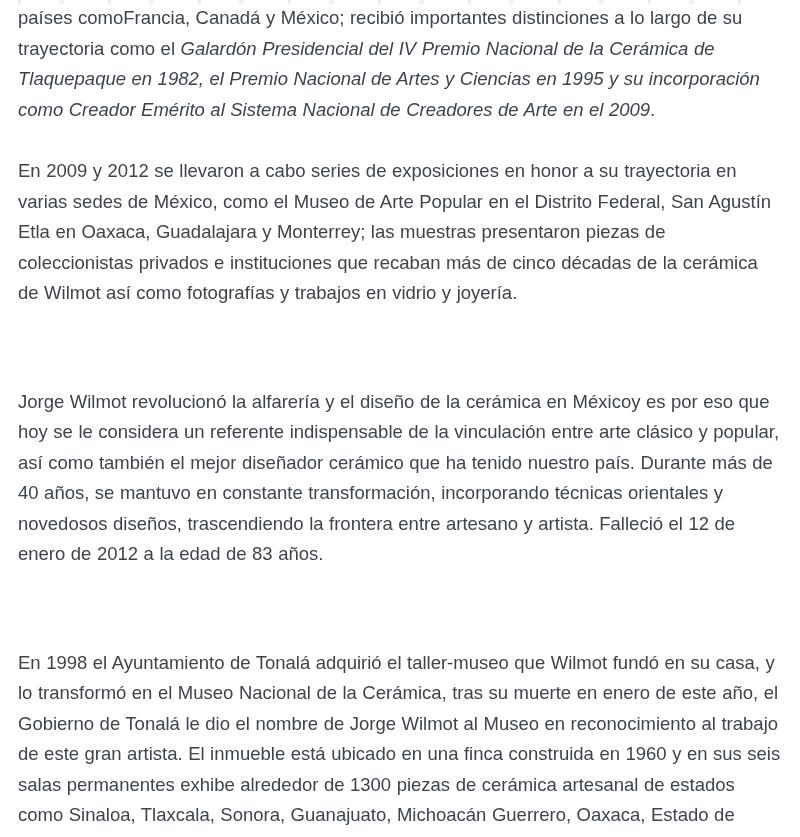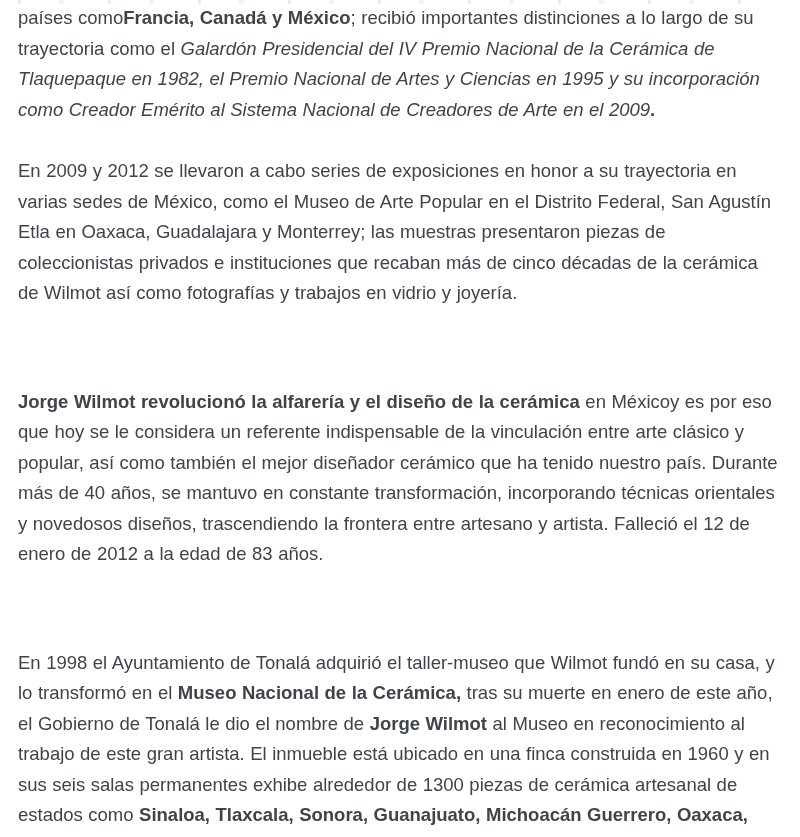--- a/index.html
+++ b/index.html
@@ -37,21 +37,21 @@
   }
   .article-body p {
     margin: 0 0 31px 0;
     word-spacing: 0.02em;
   }
   .article-body p.spacer {
     height: 16px;
     margin: 0 0 31px 0;
   }
   .run-normal { font-weight: 400; font-style: normal; }
-  .run-bold   { font-weight: 700; font-style: normal; }
+  .run-bold   { font-weight: 400; font-style: normal; }
   .run-italic { font-weight: 400; font-style: italic; }
 </style>
 </head>
 <body>
 
 <div class="prev-line-remnant"></div>
 
 <article class="article-body">
   <p><span class="run-normal">países como</span><span class="run-bold">Francia, Canadá y México</span><span class="run-normal">; recibió importantes distinciones a lo largo de su trayectoria como el </span><span class="run-italic">Galardón Presidencial del IV Premio Nacional de la Cerámica de Tlaquepaque en 1982, el Premio Nacional de Artes y Ciencias en 1995 y su incorporación como Creador Emérito al Sistema Nacional de Creadores de Arte en el 2009</span><span class="run-bold">.</span></p>
   <p><span class="run-normal">En 2009 y 2012 se llevaron a cabo series de exposiciones en honor a su trayectoria en varias sedes de México, como el Museo de Arte Popular en el Distrito Federal, San Agustín Etla en Oaxaca, Guadalajara y Monterrey; las muestras presentaron piezas de coleccionistas privados e instituciones que recaban más de cinco décadas de la cerámica de Wilmot así como fotografías y trabajos en vidrio y joyería.</span></p>

